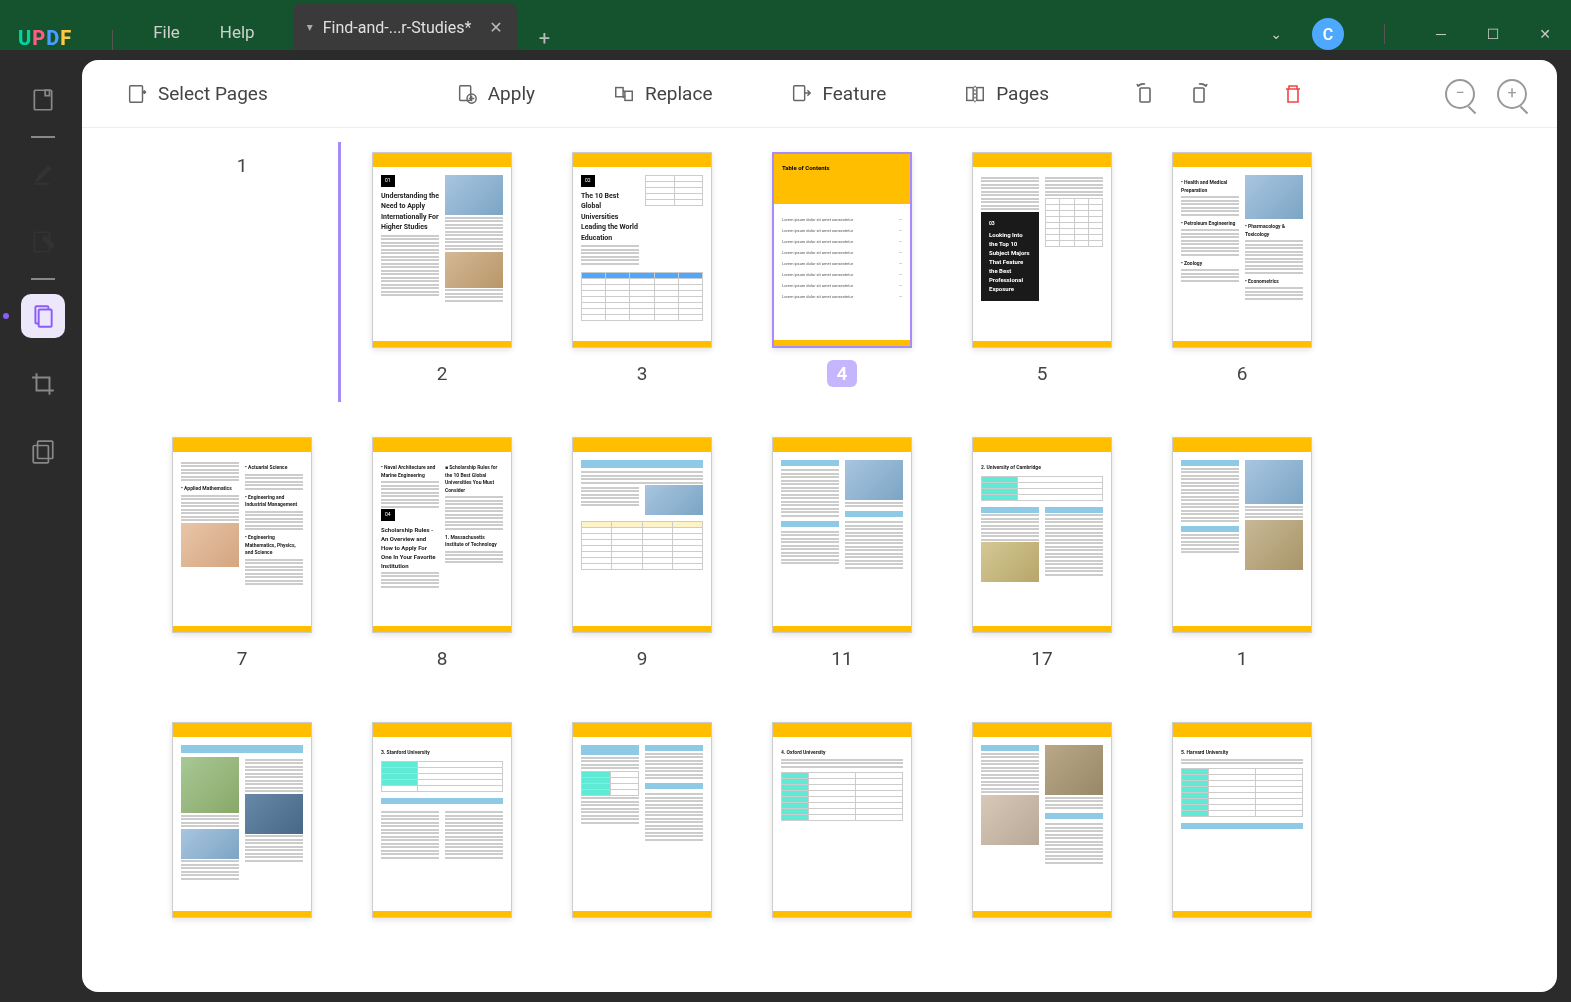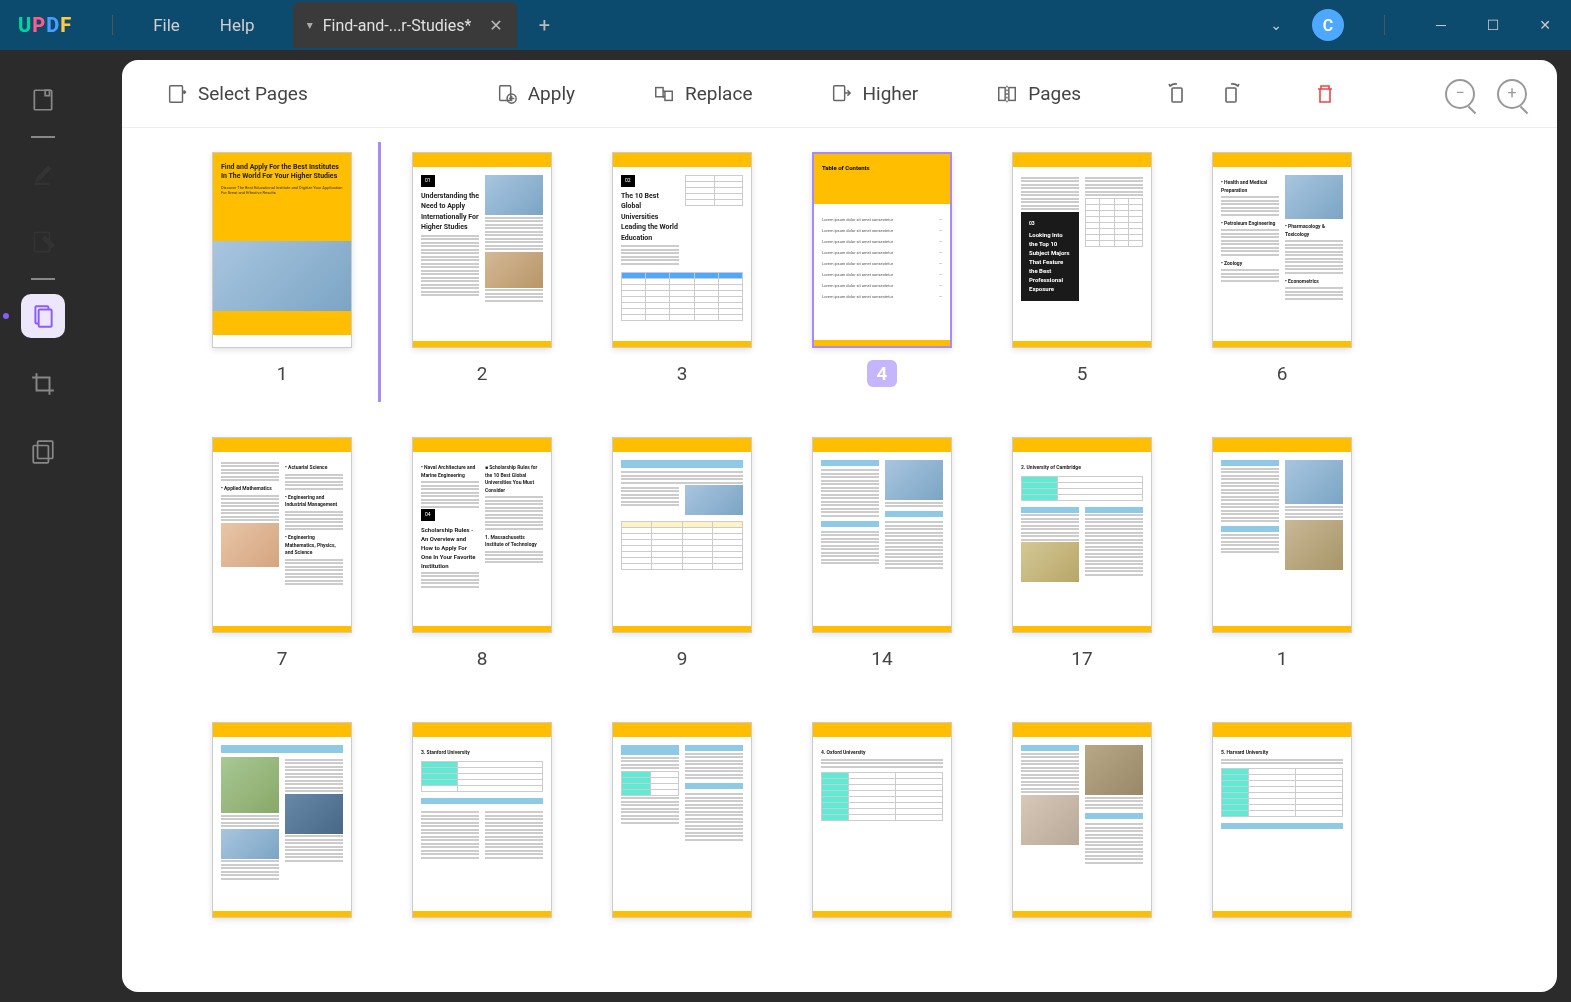--- a/index.html
+++ b/index.html
@@ -8,23 +8,23 @@
   background: #2b2b2b;
   width: 1571px;
   height: 1002px;
   overflow: hidden;
   user-select: none;
 }
 
 
 .titlebar {
   height: 50px;
-  background: #0c4a6e;
+  background: #14532d;
   display: flex;
-  align-items: center;
+  align-items: flex-end;
   padding: 0 10px;
   color: #d0d0d0;
 }
 .logo {
   font-weight: 800;
   font-size: 20px;
   letter-spacing: 1px;
   margin: 0 20px 0 8px;
 }
 .logo .u { color: #00d4a0; }
@@ -102,21 +102,20 @@
   justify-content: center;
   color: #fff;
   font-weight: 600;
 }
 
 
 .main {
   display: flex;
   height: calc(100% - 50px);
   padding: 10px 14px 10px 4px;
-  gap: 40px;
 }
 
 
 .sidebar {
   width: 78px;
   background: transparent;
   display: flex;
   flex-direction: column;
   align-items: center;
   padding-top: 18px;
@@ -413,21 +412,21 @@
         <span>Replace</span>
       </div>
       <div style="width:30px"></div>
       <div class="tb-action">
         <span class="icn">
           <svg width="22" height="22" viewBox="0 0 24 24" fill="none" stroke="#666" stroke-width="1.6">
               <rect x="4" y="3" width="12" height="16" rx="1"></rect>
               <path d="M16 11 L22 11 M19 8 L22 11 L19 14"></path>
             </svg>
         </span>
-        <span>Higher</span>
+        <span>Feature</span>
       </div>
       <div style="width:30px"></div>
       <div class="tb-action">
         <span class="icn">
           <svg width="22" height="22" viewBox="0 0 24 24" fill="none" stroke="#666" stroke-width="1.6">
               <rect x="3" y="5" width="7" height="14"></rect>
               <rect x="14" y="5" width="7" height="14"></rect>
               <path d="M12 3 L12 21" stroke-dasharray="2 2"></path>
             </svg>
         </span>
@@ -461,28 +460,20 @@
         <div class="zoom-btn">
             <span class="sym">+</span>
           </div>
       </div>
     </div>
 
     <div class="thumbs-scroll">
       <div class="insert-marker" style="left:256px; top:14px;"></div>
       <div class="thumbs-grid" id="thumbs-grid">
           <div class="thumb-cell">
-            <div class="thumb">
-              <div class="pg-yellow-box" style="height:88px">
-                <div class="title">Find and Apply For the Best Institutes In The World For Your Higher Studies</div>
-                <div style="font-size:4px;color:#333;margin-top:4px">Discover The Best Educational Institute and Digitize Your Application For Great and Effective Results</div>
-              </div>
-              <div class="pg-img" style="height:70px"></div>
-              <div style="height:24px;background:#ffbf00"></div>
-            </div>
             <div class="thumb-num">1</div>
           </div>
           <div class="thumb-cell">
             <div class="thumb">
               <div class="pg-top-bar"></div>
               <div class="pg-body">
                 <div class="pg-two-col">
                   <div class="pg-col"><div style="background:#000;color:#fff;display:inline-block;padding:2px 4px;font-size:5px">01</div><div class="pg-sec-title" style="font-size:7px">Understanding the Need to Apply Internationally For Higher Studies</div><div class="pg-line"></div><div class="pg-line"></div><div class="pg-line"></div><div class="pg-line"></div><div class="pg-line"></div><div class="pg-line"></div><div class="pg-line"></div><div class="pg-line"></div><div class="pg-line"></div><div class="pg-line"></div><div class="pg-line"></div><div class="pg-line"></div><div class="pg-line"></div><div class="pg-line"></div><div class="pg-line"></div><div class="pg-line"></div><div class="pg-line"></div><div class="pg-line"></div></div>
                   <div class="pg-col">
                     <div class="pg-img" style="height:40px"></div>
@@ -1001,21 +992,21 @@
                     <div class="pg-line"></div>
                     <div class="pg-line"></div>
                     <div class="pg-line"></div>
                     <div class="pg-line"></div>
                     <div class="pg-line"></div>
                   </div>
                 </div>
               </div>
               <div class="pg-bottom-bar"></div>
             </div>
-            <div class="thumb-num">14</div>
+            <div class="thumb-num">11</div>
           </div>
           <div class="thumb-cell">
             <div class="thumb">
               <div class="pg-top-bar"></div>
               <div class="pg-body">
                 <div class="pg-sec-title">2. University of Cambridge</div>
                 <table class="pg-table" style="margin:4px 0">
                   <tbody>
                     <tr>
                       <td style="background:#5eead4;width:30%"></td>

